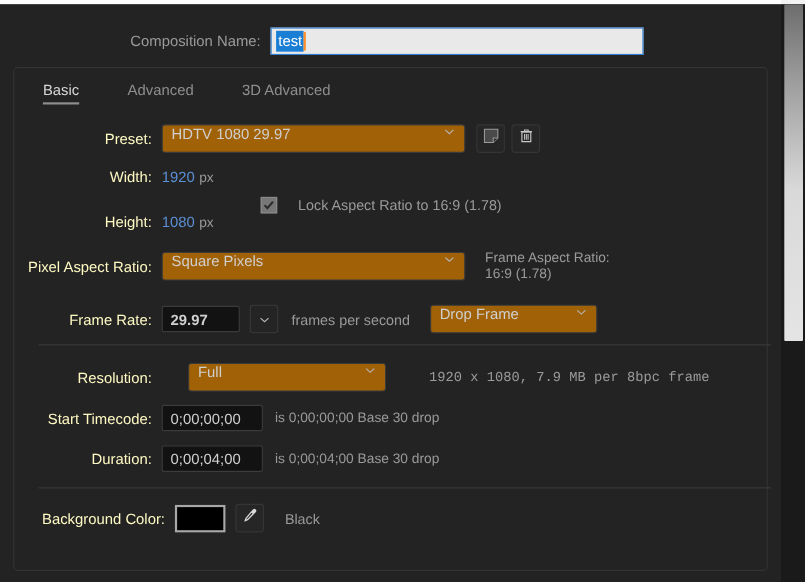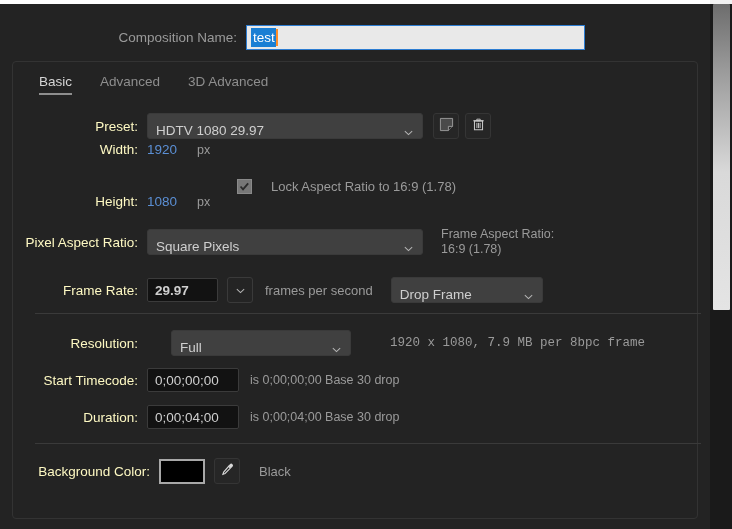--- a/index.html
+++ b/index.html
@@ -93,21 +93,21 @@
     border: 1px solid #333333;
     border-radius: 4px;
     box-sizing: border-box;
   }
 
   .tabs {
     position: absolute;
     top: 12px;
     left: 12px;
     display: flex;
-    gap: 0px;
+    gap: 16px;
   }
   .tab {
     font-size: 13.5px;
     color: #8e8e8e;
     padding: 0 14px 6px 14px;
     position: relative;
     white-space: nowrap;
     cursor: default;
   }
   .tab.active {
@@ -136,26 +136,26 @@
     text-align: right;
     padding-right: 9px;
     color: #fef9c3;
     font-size: 13.5px;
     box-sizing: border-box;
     white-space: nowrap;
   }
 
   .select {
     height: 26px;
-    background: #404040;
+    background: #a16207;
     border: 1px solid #3a3a3a;
     border-radius: 3px;
     box-sizing: border-box;
     display: flex;
-    align-items: flex-end;
+    align-items: flex-start;
     color: #cfcfcf;
     font-size: 13.5px;
     padding: 0 8px;
     position: relative;
     cursor: default;
   }
   .select .val { flex: 1; white-space: nowrap; }
   .chev {
     width: 11px;
     height: 11px;
@@ -178,21 +178,21 @@
   }
 
   .num {
     color: #5b8fd4;
     font-size: 13.5px;
     white-space: nowrap;
   }
   .unit {
     color: #9a9a9a;
     font-size: 12.5px;
-    margin-left: 20px;
+    margin-left: 4px;
   }
 
   .check-wrap {
     position: absolute;
     display: flex;
     gap: 19px;
   }
   .checkbox {
     width: 15px;
     height: 15px;
@@ -333,21 +333,21 @@
           <svg viewBox="0 0 16 16" width="15" height="15">
             <path d="M2.5 4 H13.5" stroke="#c8c8c8" stroke-width="1.2" fill="none"></path>
             <path d="M6.2 2.3 H9.8 V4 H6.2 Z" stroke="#c8c8c8" stroke-width="1" fill="none"></path>
             <path d="M3.7 4.3 H12.3 V13.6 H3.7 Z" stroke="#c8c8c8" stroke-width="1.1" fill="none"></path>
             <path d="M6.3 6.3 V11.8 M8 6.3 V11.8 M9.7 6.3 V11.8" stroke="#c8c8c8" stroke-width="1" fill="none"></path>
           </svg>
         </span>
       </div>
     </div>
 
-    <div class="row" style="top:80px;">
+    <div class="row" style="top:91px;">
       <div class="lbl">Width:</div>
       <span class="num">1920</span>
       <span class="unit">px</span>
     </div>
 
     <div class="check-wrap" style="top:117px; left:224px;">
       <span class="checkbox">
         <svg viewBox="0 0 12 12" width="11" height="11">
             <path d="M1.7 6 L4.4 9 L10 2.6" fill="none" stroke="#2b2b2b" stroke-width="2"></path>
           </svg>

